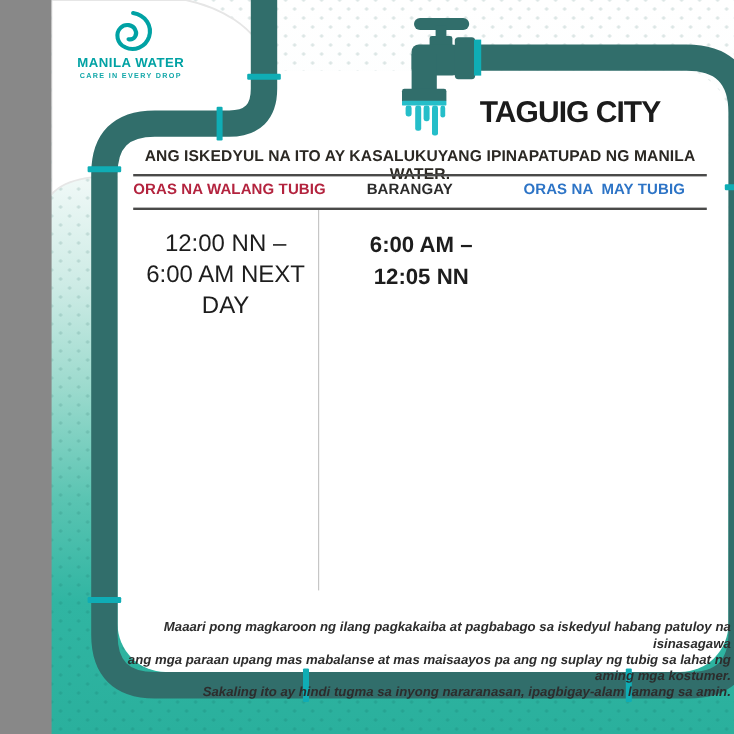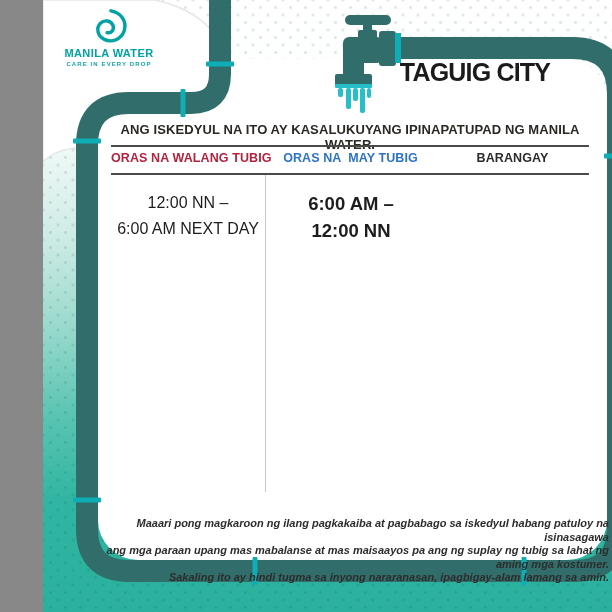--- a/index.html
+++ b/index.html
@@ -24,33 +24,33 @@
     border-radius:4px 40px 40px 40px; z-index:2;
   }
   
   .pipes{left:0;top:0;z-index:3;}
   
   .content{left:0;top:0;width:612px;height:612px;z-index:4;}
   .logo{left:14px;top:8px;width:104px;text-align:center;}
   .logo .swirl{margin:0 auto;}
   .brand-name{font-size:11px;font-weight:bold;color:#00a2a4;letter-spacing:0.4px;margin-top:1px;}
   .brand-tagline{font-size:6px;font-weight:bold;color:#12a7a9;letter-spacing:1.1px;margin-top:2px;}
-  .city-title{left:322px;top:58px;width:220px;text-align:center;font-size:25px;line-height:28px;font-weight:800;letter-spacing:-0.8px;color:#1b1b1b;}
+  .city-title{left:322px;top:80px;width:220px;text-align:center;font-size:25px;line-height:28px;font-weight:800;letter-spacing:-0.8px;color:#1b1b1b;}
   .notice{left:68px;top:122px;width:478px;text-align:center;font-size:13px;font-weight:bold;letter-spacing:0.1px;color:#2b2823;}
   .rule{left:68px;width:478px;height:2px;background:#4a4a49;}
   .rule1{top:145px;}
   .rule2{top:173px;}
   .head-row{left:68px;top:151px;width:478px;display:flex;}
   .head-cell{font-size:12.5px;font-weight:bold;text-align:center;white-space:pre;letter-spacing:0.1px;}
   .hc1{width:154px;color:#b3233e;}
   .hc2{width:171px;color:#2d74c6;}
   .hc3{width:153px;color:#2b2b2b;}
   .body-row{left:68px;top:175px;width:478px;height:317px;display:flex;}
   .cell{text-align:center;white-space:pre-line;color:#1d1d1d;box-sizing:border-box;}
-  .c1{width:154px;padding-top:15px;font-size:16px;line-height:26px;font-weight:400;}
+  .c1{width:154px;padding-top:15px;font-size:20px;line-height:26px;font-weight:400;}
   .c2{width:171px;padding-top:15px;font-size:18.5px;line-height:27px;font-weight:700;border-left:1px solid #c6c6c6;}
   .c3{width:153px;padding-top:11px;font-size:17.5px;line-height:25.4px;font-weight:400;border-left:1px solid #c6c6c6;}
   .footnote{left:46px;top:517px;width:520px;text-align:right;font-style:italic;font-weight:bold;font-size:11px;line-height:13.6px;color:#2c2c2c;white-space:pre-line;}
 </style>
 </head>
 <body>
 
 <div class="stage">
 
   <svg class="abs blob" width="220" height="180" viewBox="0 0 220 180">
@@ -106,31 +106,31 @@
     </div>
 
     <div class="abs city-title">TAGUIG CITY</div>
 
     <div class="abs notice">ANG ISKEDYUL NA ITO AY KASALUKUYANG IPINAPATUPAD NG MANILA WATER.</div>
 
     <div class="abs rule rule1"></div>
 
     <div class="abs head-row">
       <div class="head-cell hc1">ORAS NA WALANG TUBIG</div>
+      <div class="head-cell hc3">BARANGAY</div>
       <div class="head-cell hc2">ORAS NA  MAY TUBIG</div>
-      <div class="head-cell hc3">BARANGAY</div>
     </div>
 
     <div class="abs rule rule2"></div>
 
     <div class="abs body-row">
       <div class="cell c1">12:00 NN –
 6:00 AM NEXT DAY</div>
       <div class="cell c2">6:00 AM –
-12:00 NN</div>
+12:05 NN</div>
     </div>
 
     <div class="abs footnote">Maaari pong magkaroon ng ilang pagkakaiba at pagbabago sa iskedyul habang patuloy na isinasagawa
 ang mga paraan upang mas mabalanse at mas maisaayos pa ang ng suplay ng tubig sa lahat ng aming mga kostumer.
 Sakaling ito ay hindi tugma sa inyong nararanasan, ipagbigay-alam lamang sa amin.</div>
 
   </div>
 </div>
 
 </body></html>

